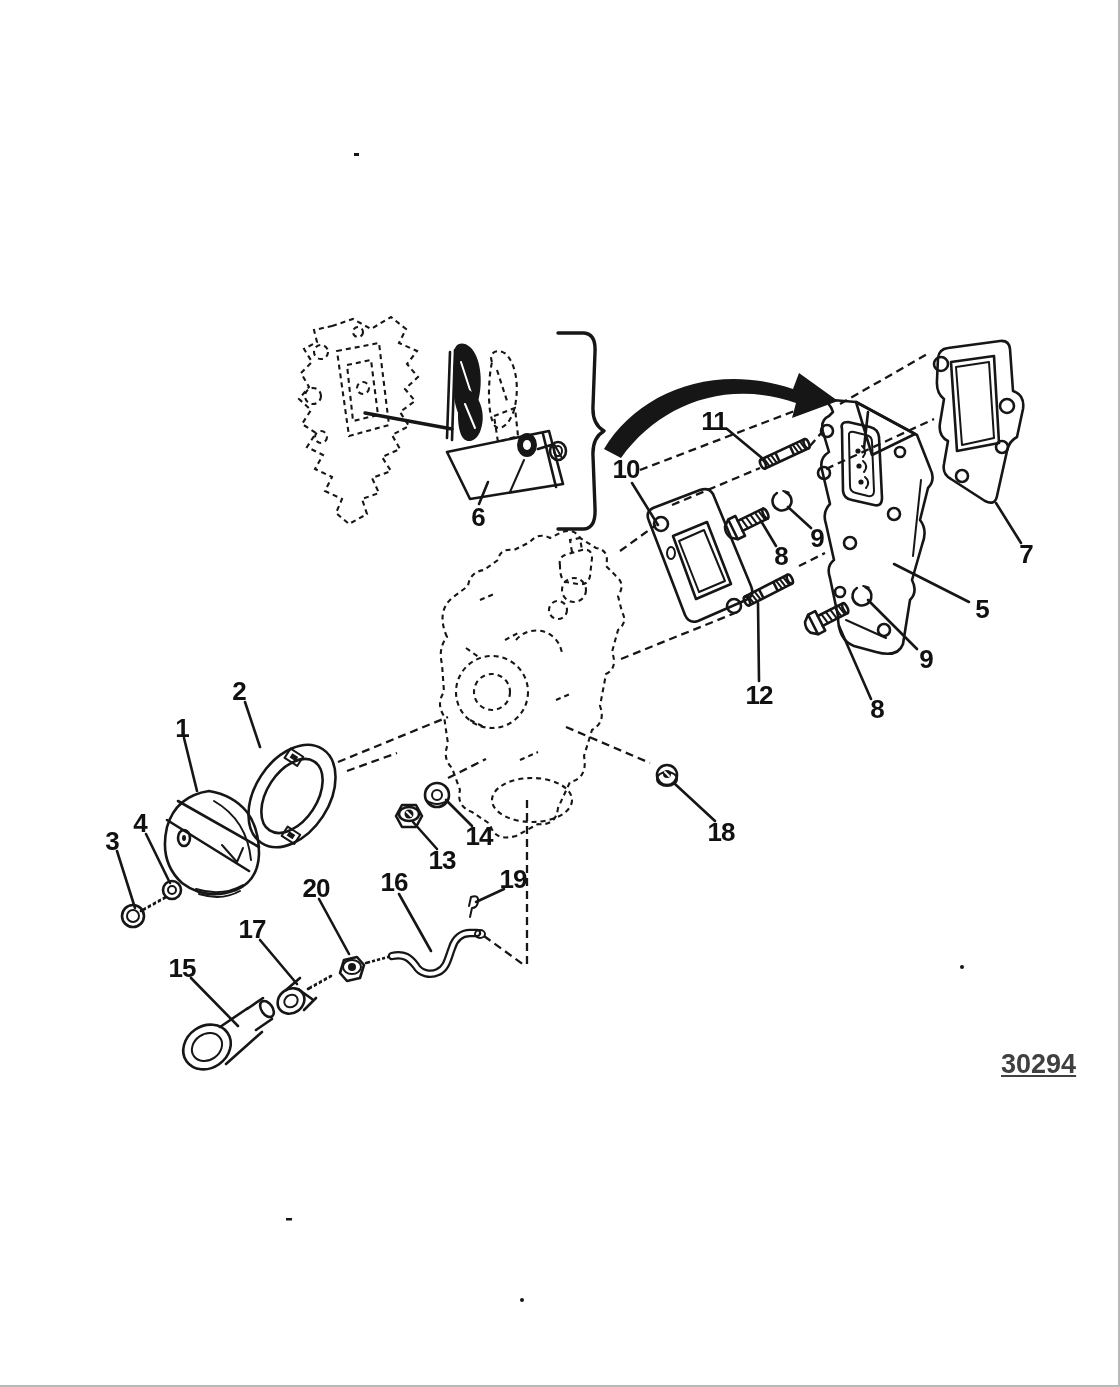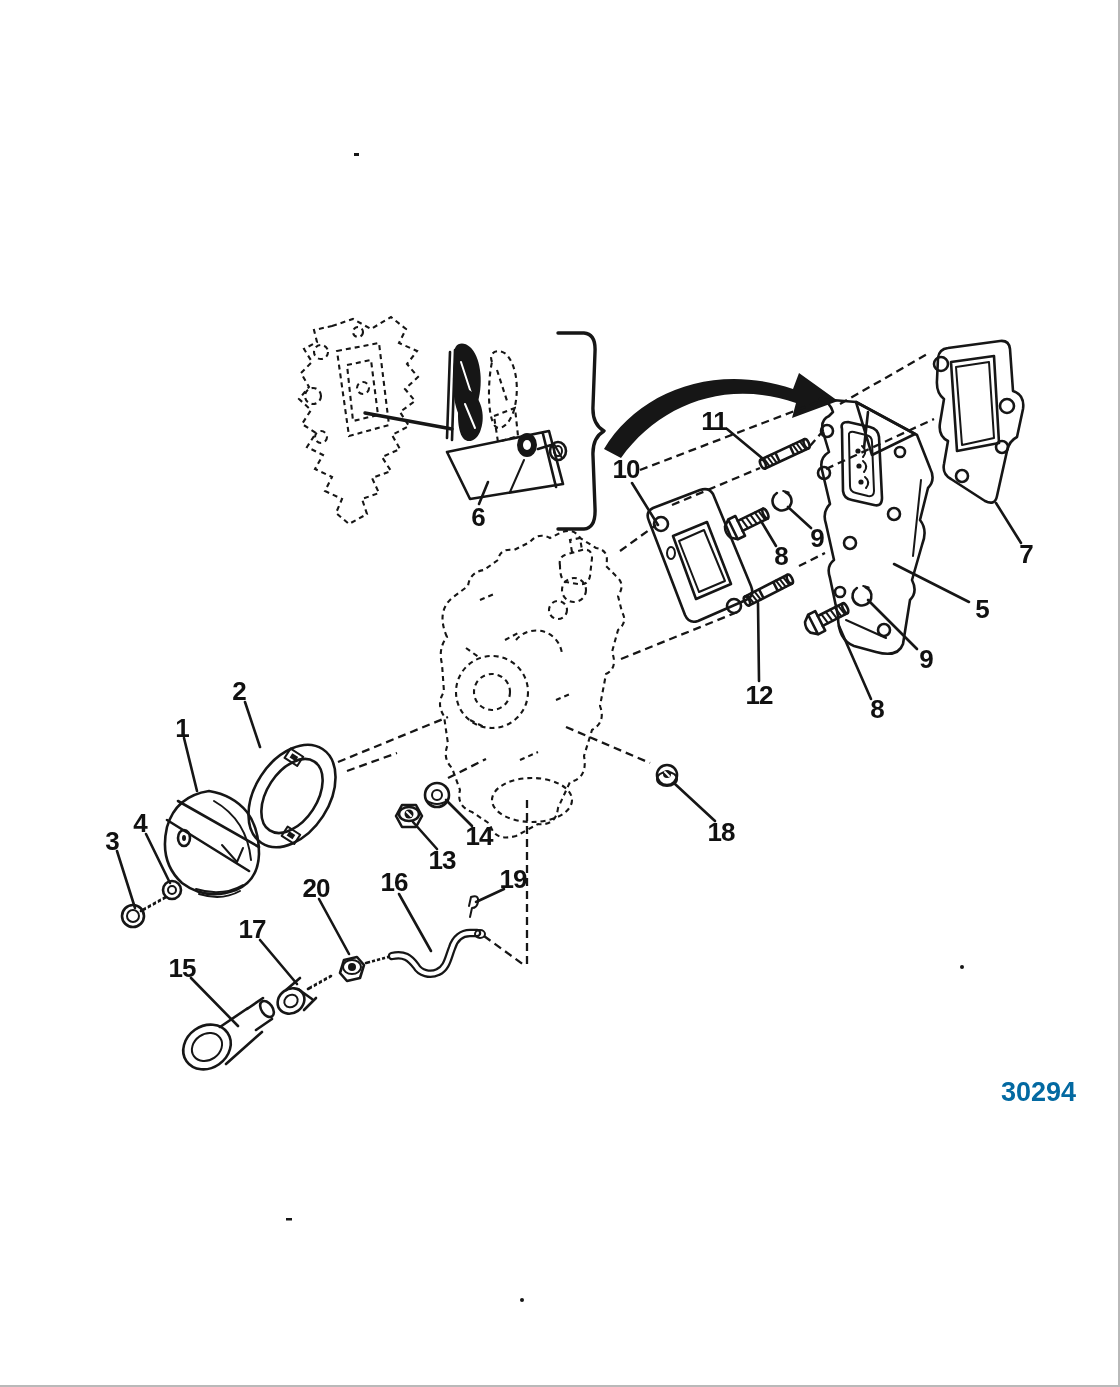--- a/index.html
+++ b/index.html
@@ -21,22 +21,22 @@
   .dash2{stroke:#161616;fill:none;stroke-width:2.1;stroke-dasharray:5 4;stroke-linecap:butt;}
   .fillb{fill:#161616;stroke:none;}
   .wh{stroke:#ffffff;fill:none;stroke-width:2;stroke-linecap:round;}
   .leader{stroke:#161616;stroke-width:2.6;stroke-linecap:round;}
   .callout{
     font-family:"Liberation Sans", sans-serif;
     font-weight:bold;font-size:26px;letter-spacing:-1px;
     fill:#111;text-anchor:middle;dominant-baseline:central;
   }
   .drawing-number{
-    position:absolute;left:1001px;top:1077px;
-    font-weight:bold;font-size:27px;letter-spacing:0px;color:#0369a1;
+    position:absolute;left:1001px;top:1049px;
+    font-weight:bold;font-size:27px;letter-spacing:0px;color:#404040;text-decoration:underline;
   }
 </style>
 </head>
 <body>
 
 <div class="page">
 <svg width="1120" height="1387" viewBox="0 0 1120 1387">
 
   <defs>
     <g id="stud">

